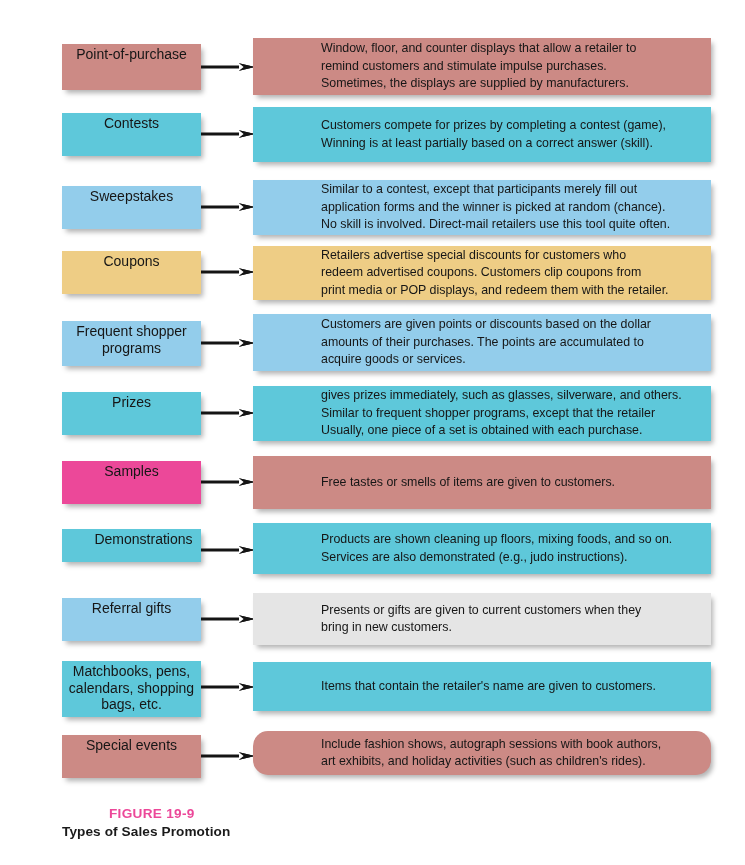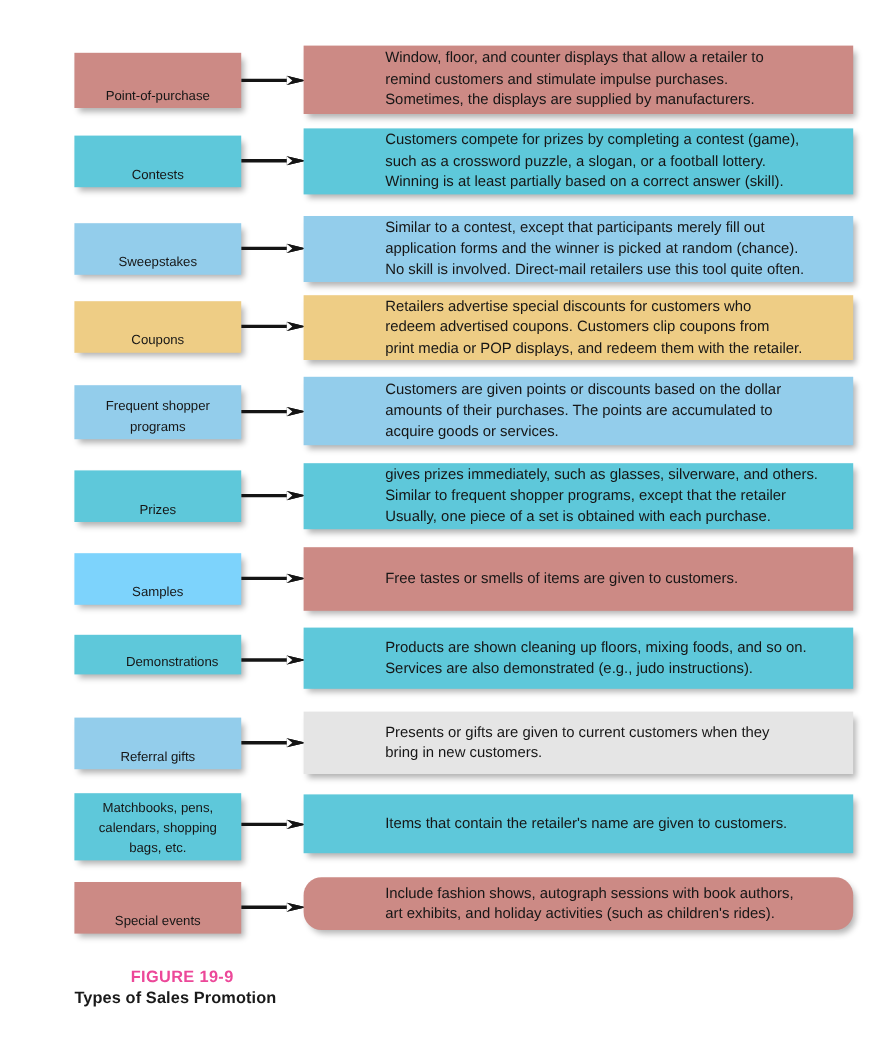--- a/index.html
+++ b/index.html
@@ -57,24 +57,24 @@
     width: 745px;
   }
 
   
   .type-box {
     position: absolute;
     left: 62px;
     width: 139px;
     box-sizing: border-box;
     display: flex;
-    align-items: flex-end;
+    align-items: flex-start;
     justify-content: center;
     text-align: center;
-    font-size: 11px;
+    font-size: 14px;
     line-height: 16.5px;
     color: #161616;
     padding: 2px 6px;
     box-shadow: 3px 4px 5px -1px rgba(0,0,0,0.30);
   }
 
   
   .desc-box {
     position: absolute;
     left: 253px;
@@ -155,21 +155,20 @@
           <span>Contests</span>
         </div>
         <div class="arrow" style="top: 125px;"><svg width="54" height="18" viewBox="0 0 54 18">
             <path d="M0 7.6 H38 V5.2 L54 9 L38 12.8 V10.4 H0 Z" fill="#141414"></path>
             <path d="M38 5.2 L44.5 9 L38 12.8 Z" fill="#ffffff"></path>
             <path d="M38 5.2 L54 9 L38 12.8 L42.6 9 Z" fill="#141414"></path>
           </svg></div>
         <div class="desc-box" style="top: 107px; height: 55px; background: rgb(94, 200, 218);">
           <div class="desc-text">
             <div>Customers compete for prizes by completing a contest (game),</div>
-            <div>such as a crossword puzzle, a slogan, or a football lottery.</div>
             <div>Winning is at least partially based on a correct answer (skill).</div>
           </div>
         </div>
       </div>
       <div class="row" style="top: 0px;">
         <div class="type-box" style="top: 186px; height: 43px; background: rgb(147, 205, 235);">
           <span>Sweepstakes</span>
         </div>
         <div class="arrow" style="top: 198px;"><svg width="54" height="18" viewBox="0 0 54 18">
             <path d="M0 7.6 H38 V5.2 L54 9 L38 12.8 V10.4 H0 Z" fill="#141414"></path>
@@ -229,21 +228,21 @@
           </svg></div>
         <div class="desc-box" style="top: 386px; height: 55px; background: rgb(94, 200, 218);">
           <div class="desc-text">
             <div>gives prizes immediately, such as glasses, silverware, and others.</div>
             <div>Similar to frequent shopper programs, except that the retailer</div>
             <div>Usually, one piece of a set is obtained with each purchase.</div>
           </div>
         </div>
       </div>
       <div class="row" style="top: 0px;">
-        <div class="type-box" style="top: 461px; height: 43px; background: #7dd3fc;">
+        <div class="type-box" style="top: 461px; height: 43px; background: #ec4899;">
           <span>Samples</span>
         </div>
         <div class="arrow" style="top: 473px;"><svg width="54" height="18" viewBox="0 0 54 18">
             <path d="M0 7.6 H38 V5.2 L54 9 L38 12.8 V10.4 H0 Z" fill="#141414"></path>
             <path d="M38 5.2 L44.5 9 L38 12.8 Z" fill="#ffffff"></path>
             <path d="M38 5.2 L54 9 L38 12.8 L42.6 9 Z" fill="#141414"></path>
           </svg></div>
         <div class="desc-box" style="top: 456px; height: 53px; background: rgb(204, 138, 133);">
           <div class="desc-text">
             <div>Free tastes or smells of items are given to customers.</div>

